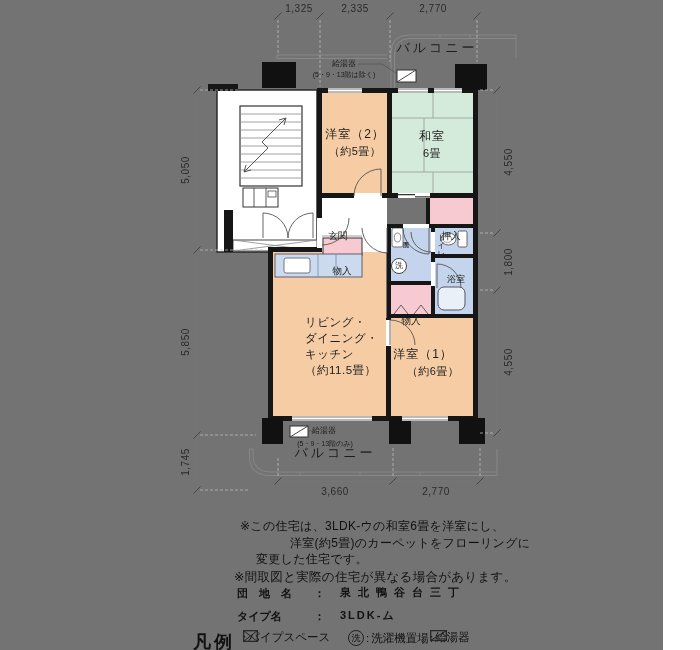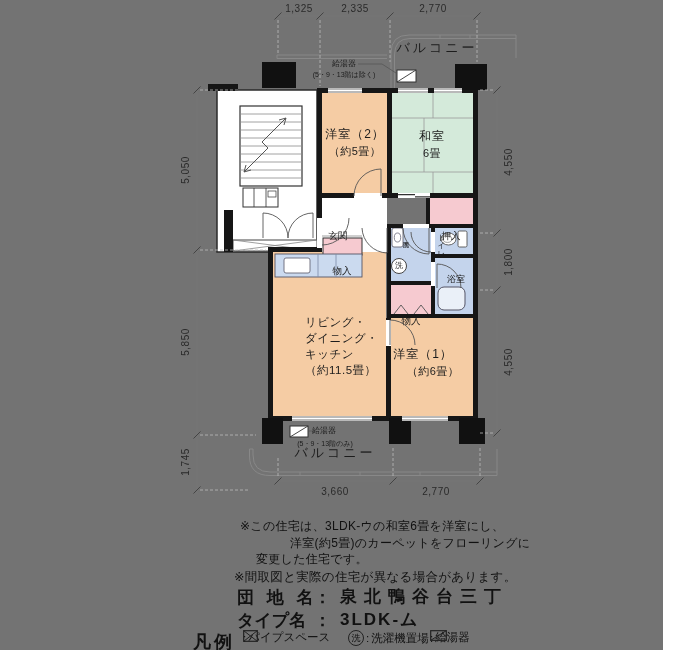--- a/index.html
+++ b/index.html
@@ -11,21 +11,21 @@
   .rot{transform:translate(-50%,-50%) rotate(-90deg);}
   .stack{writing-mode:vertical-rl;text-orientation:upright;transform:translate(-50%,-50%);}
   .dim{font-size:10px;color:#2a2a2a;letter-spacing:.5px;}
   .room{font-size:12px;letter-spacing:1px;}
   .rsize{font-size:11px;letter-spacing:.5px;}
   .small{font-size:9.5px;margin-top:24px;}
   .tiny{font-size:8px;}
   .balc{font-size:13px;letter-spacing:3px;}
   .ldk-block{position:absolute;left:305px;top:314px;font-size:11.5px;line-height:16px;letter-spacing:.5px;color:#1c1c1c;}
   .note{position:absolute;font-size:12px;color:#111;letter-spacing:.3px;text-align:center;}
-  .tb{position:absolute;font-size:17px;font-weight:600;color:#111;}
+  .tb{position:absolute;font-size:11px;font-weight:600;color:#111;}
   .legend-item{position:absolute;top:630px;display:flex;align-items:center;gap:2px;font-size:11.5px;color:#111;}
   .wash-badge{display:inline-flex;align-items:center;justify-content:center;width:14px;height:14px;
               border:1px solid #222;border-radius:50%;font-size:9px;}
 </style>
 </head>
 <body>
 
 <div id="stage">
 
 <svg width="700" height="650" viewBox="0 0 700 650">

